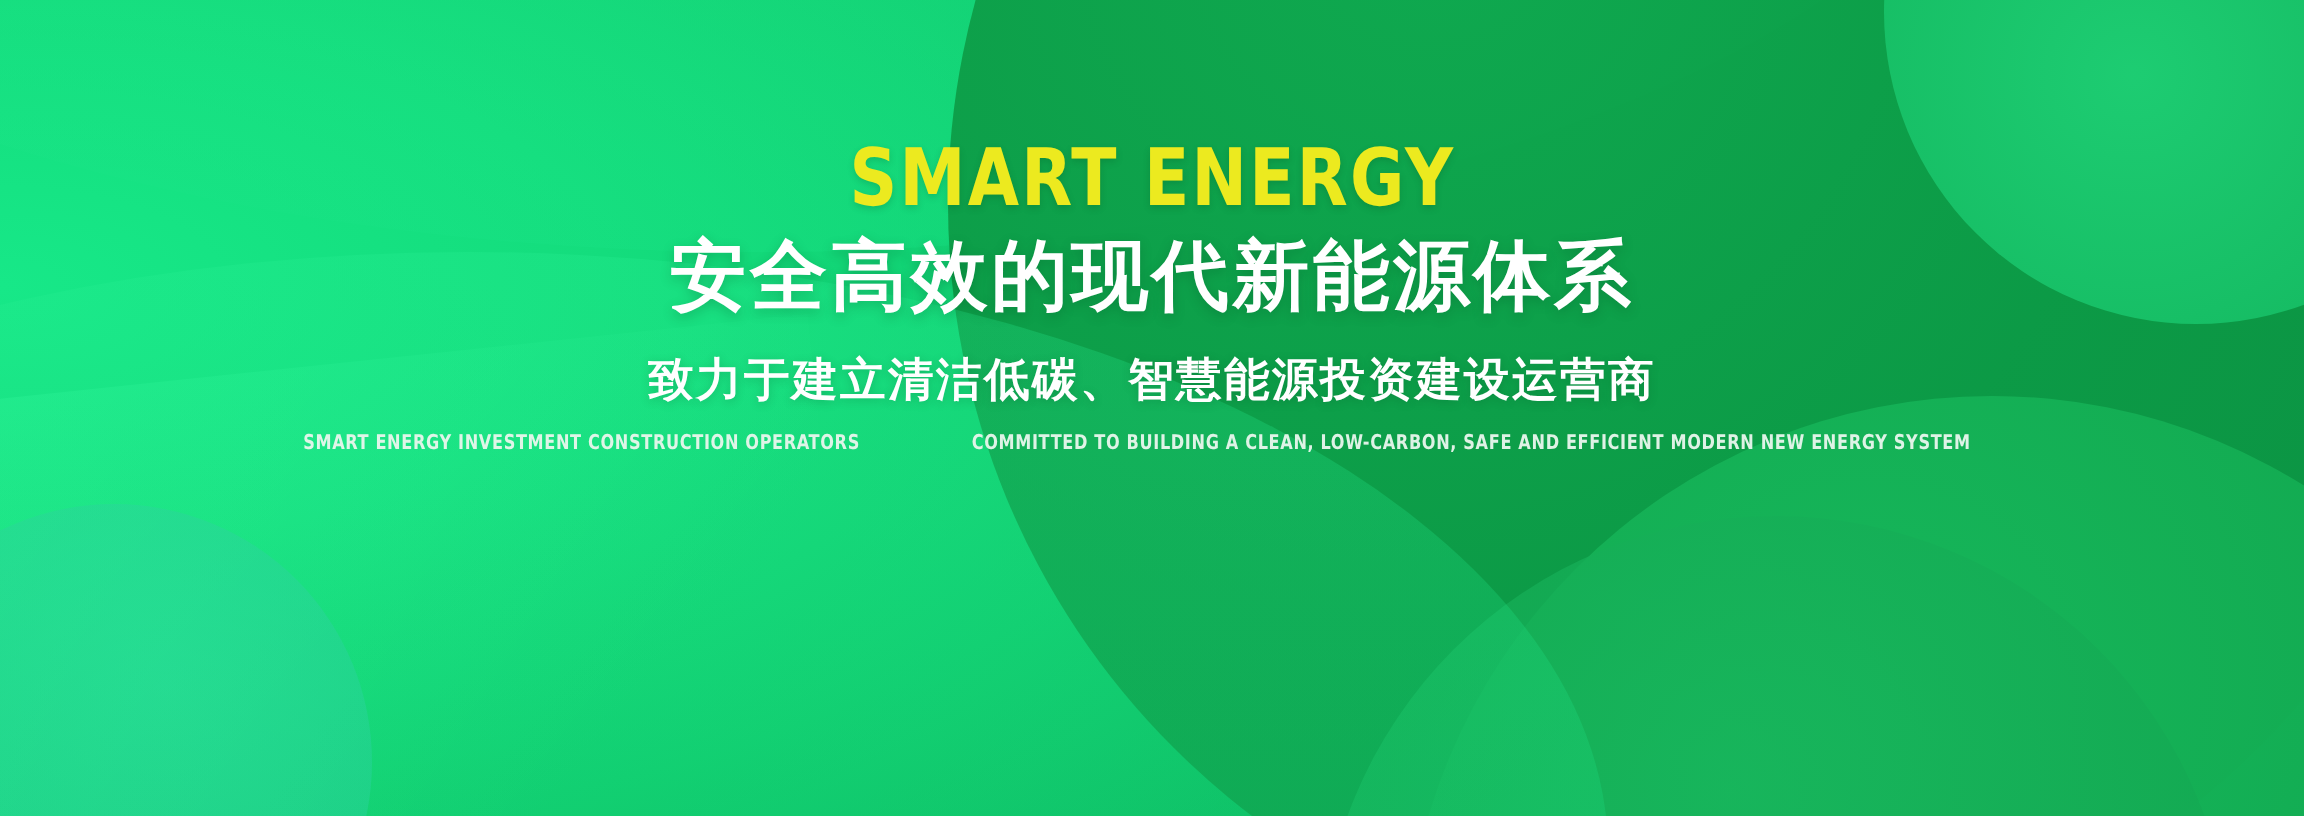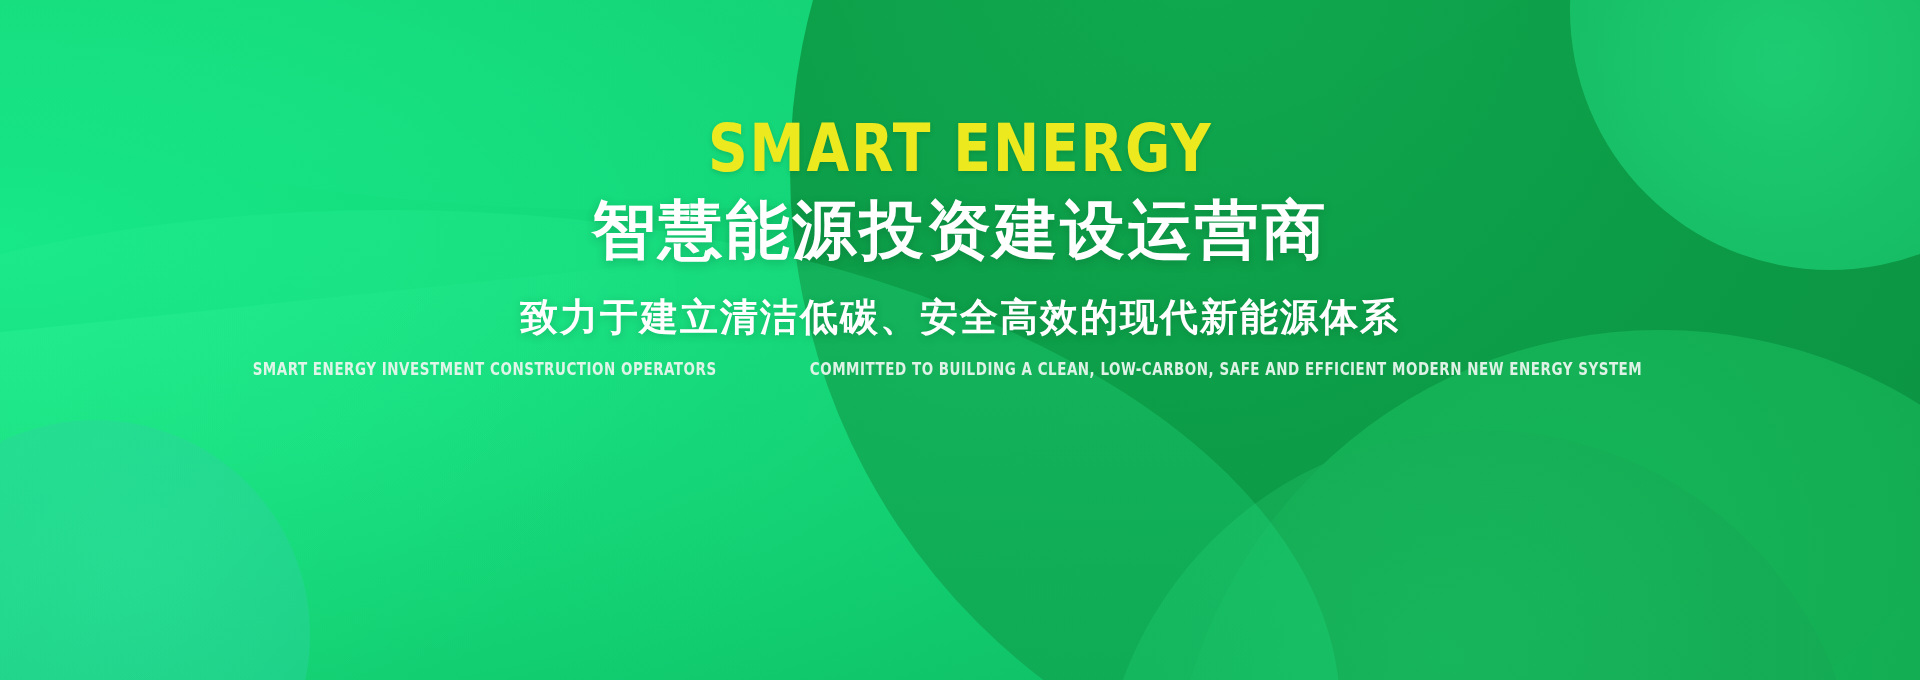--- a/index.html
+++ b/index.html
@@ -175,23 +175,23 @@
     <div class="blob blob-bottom-right"></div>
     <div class="blob blob-sweep-mid"></div>
     <div class="blob blob-bottom-left"></div>
     <div class="wedge"></div>
   </div>
 
   <div class="content">
 
     <div class="headline-en">SMART ENERGY</div>
 
-    <div class="headline-cn">智慧能源投资建设运营商</div>
+    <div class="headline-cn">安全高效的现代新能源体系</div>
 
-    <div class="subhead-cn">致力于建立清洁低碳、安全高效的现代新能源体系</div>
+    <div class="subhead-cn">致力于建立清洁低碳、智慧能源投资建设运营商</div>
 
     <div class="subhead-en">
       <div class="subhead-en-line">SMART ENERGY INVESTMENT CONSTRUCTION OPERATORS</div>
       <div class="subhead-en-line">COMMITTED TO BUILDING A CLEAN, LOW-CARBON, SAFE AND EFFICIENT MODERN NEW ENERGY SYSTEM</div>
     </div>
 
   </div>
 </div>
 
 </body></html>

